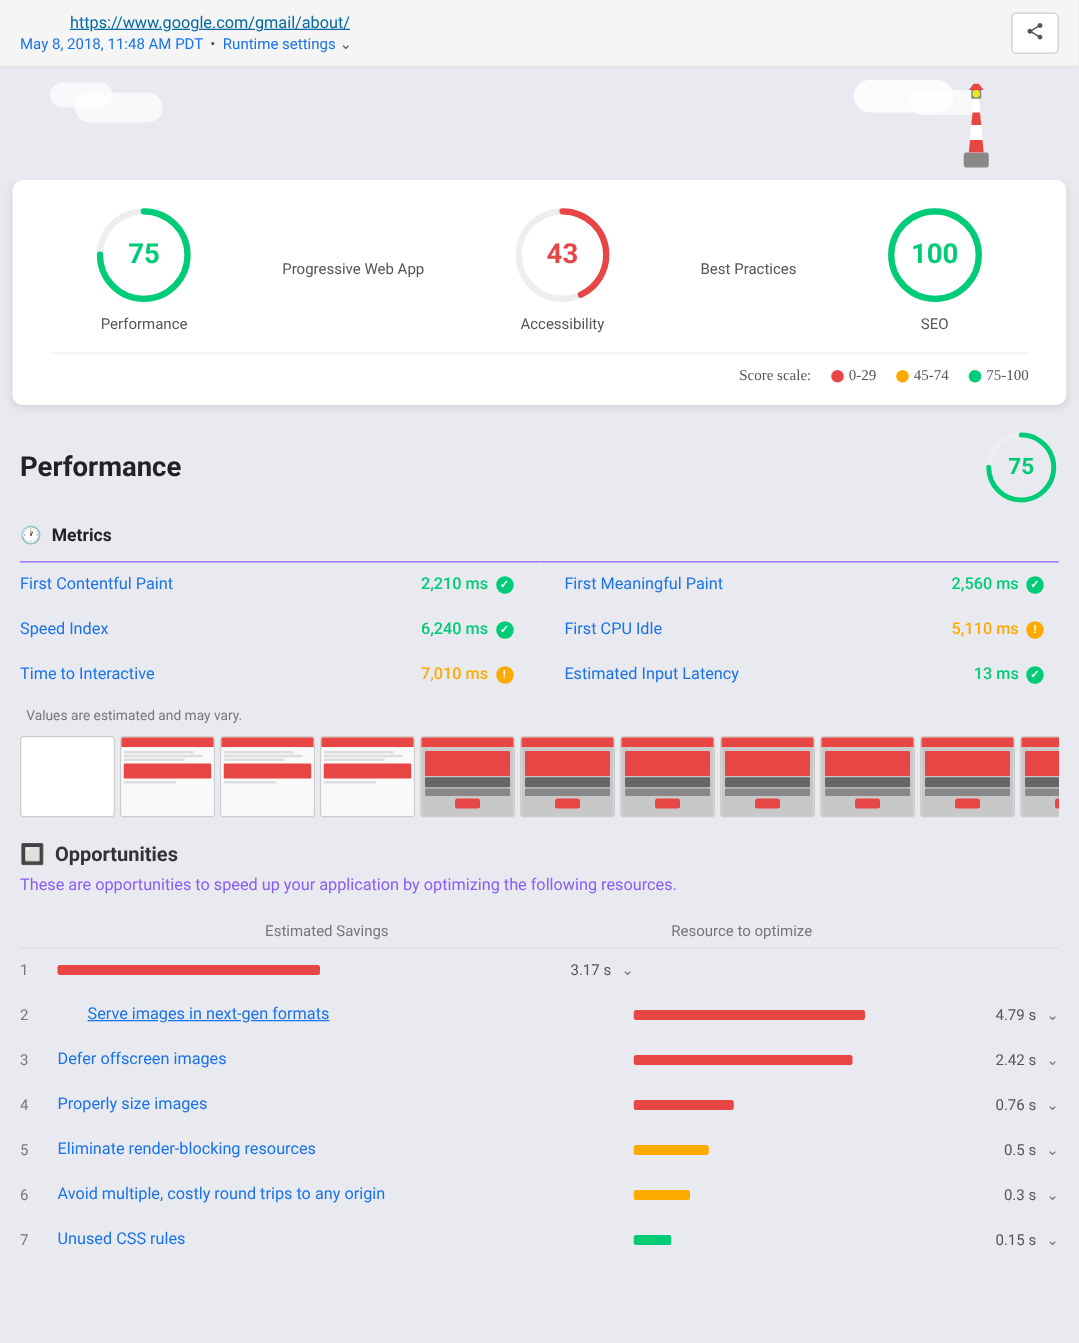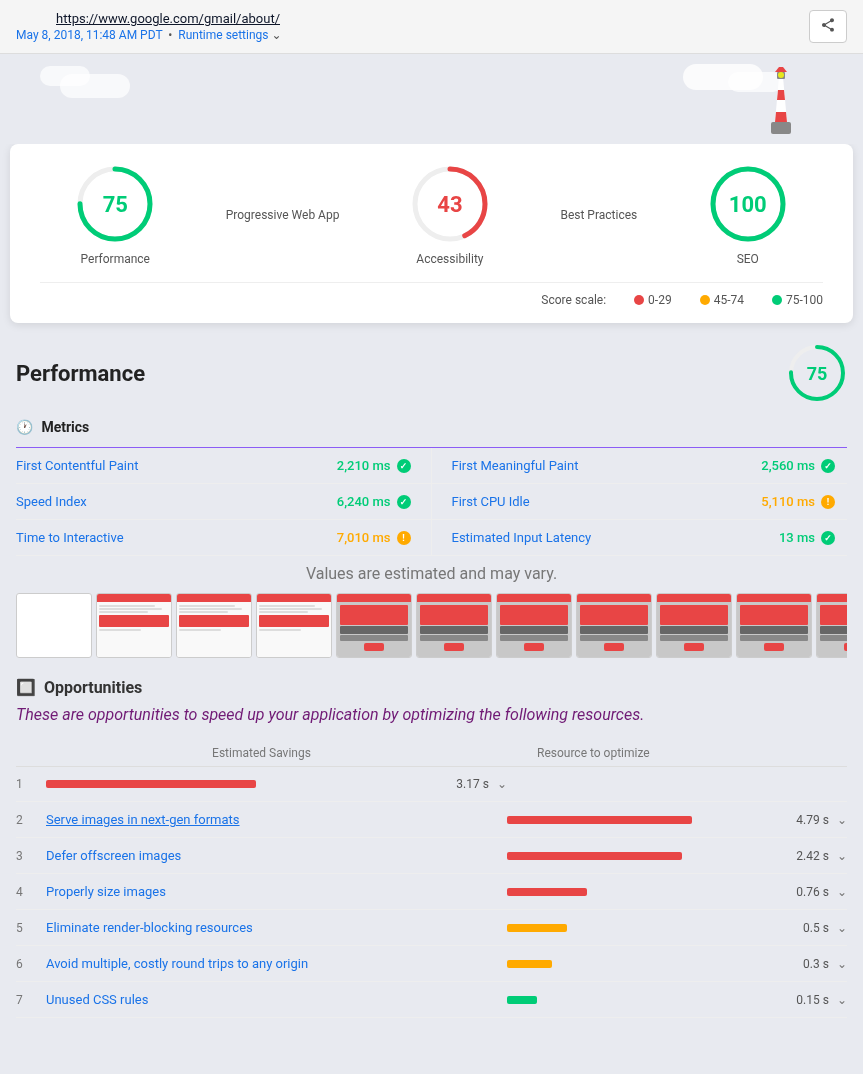--- a/index.html
+++ b/index.html
@@ -16,21 +16,21 @@
     .header {
       background: #f5f5f5;
       padding: 10px 16px;
       display: flex;
       align-items: flex-start;
       justify-content: space-between;
       border-bottom: 1px solid #ddd;
       position: relative;
     }
     .header-left a {
-      color: #0f172a;
+      color: #0369a1;
       text-decoration: underline;
       font-size: 13px;
       padding-left: 40px;
     }
     .header-left .meta {
       font-size: 12px;
       color: #555;
       margin-top: 2px;
     }
     .header-left .meta span {
@@ -94,25 +94,26 @@
     }
     .score-label {
       font-size: 12px;
       color: #555;
       text-align: center;
     }
     .score-scale {
       display: flex;
       align-items: center;
       justify-content: flex-end;
-      gap: 28px;
+      gap: 16px;
       font-size: 12px;
       color: #555;
       border-top: 1px solid #eee;
       padding-top: 10px;
+      font-family: Liberation Serif, serif;
     }
     .scale-item {
       display: flex;
       align-items: center;
       gap: 4px;
     }
     .scale-dot {
       width: 10px;
       height: 10px;
       border-radius: 50%;
@@ -207,24 +208,24 @@
       align-items: center;
       justify-content: center;
       font-size: 9px;
       color: white;
       font-weight: bold;
     }
     .dot-green { background: #0c7; }
     .dot-orange { background: #fa0; }
 
     .estimates-note {
-      text-align: center;
-      font-size: 16px;
+      text-align: left;
+      font-size: 11px;
       color: #777;
-      margin: 8px 16px;
+      margin: 8px 5px;
     }
 
     
     .filmstrip {
       display: flex;
       gap: 4px;
       overflow-x: auto;
       margin: 10px 0;
     }
     .filmstrip-frame {
@@ -279,24 +280,23 @@
     }
     .opp-title {
       font-size: 16px;
       font-weight: bold;
       display: flex;
       align-items: center;
       gap: 8px;
       margin-bottom: 8px;
     }
     .opp-subtitle {
-      font-size: 16px;
-      color: #701a75;
+      font-size: 13px;
+      color: #8b5cf6;
       margin-bottom: 16px;
-      font-style: italic;
     }
 
     .opp-table-header {
       display: grid;
       grid-template-columns: 1fr 340px;
       font-size: 12px;
       color: #777;
       padding: 6px 0;
       border-bottom: 1px solid #ddd;
     }
@@ -310,20 +310,21 @@
     }
     .opp-num {
       color: #777;
       font-size: 12px;
     }
     .opp-name {
       color: #1a73e8;
     }
     .opp-name.linked {
       text-decoration: underline;
+      margin-left: 24px;
     }
     .opp-savings {
       display: flex;
       align-items: center;
       gap: 8px;
     }
     .savings-bar-wrap {
       flex: 1;
       height: 8px;
       background: transparent;

